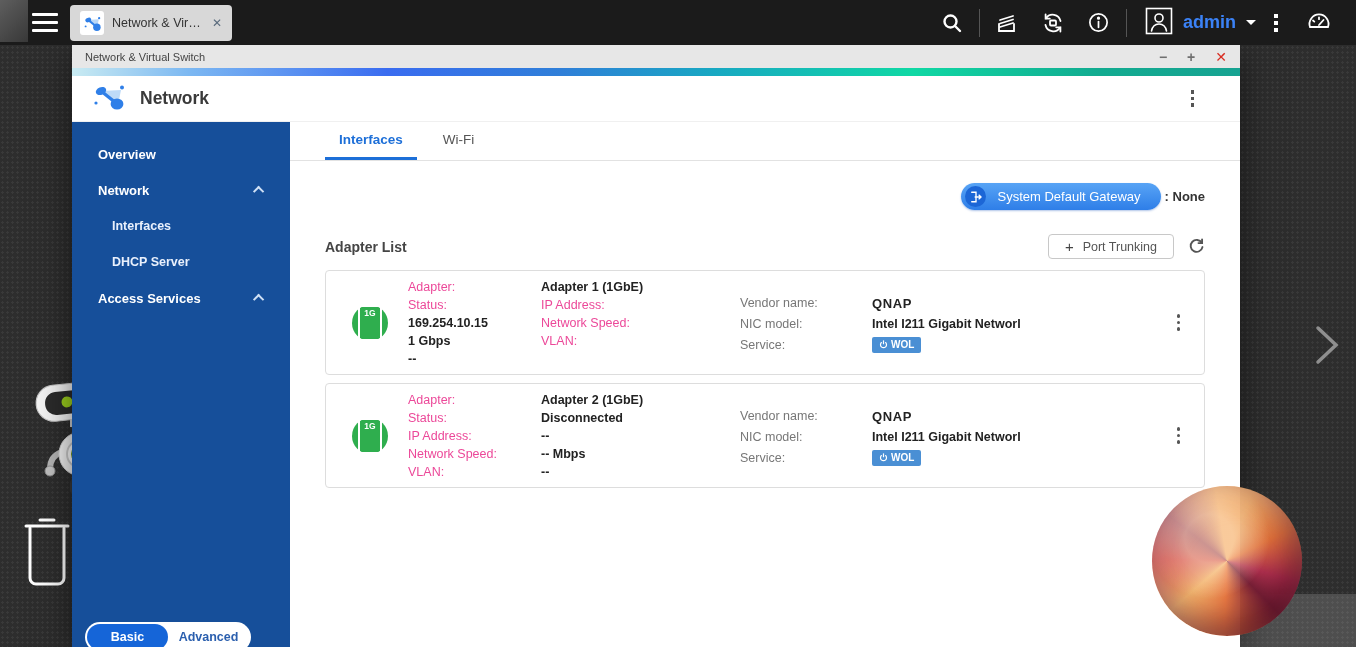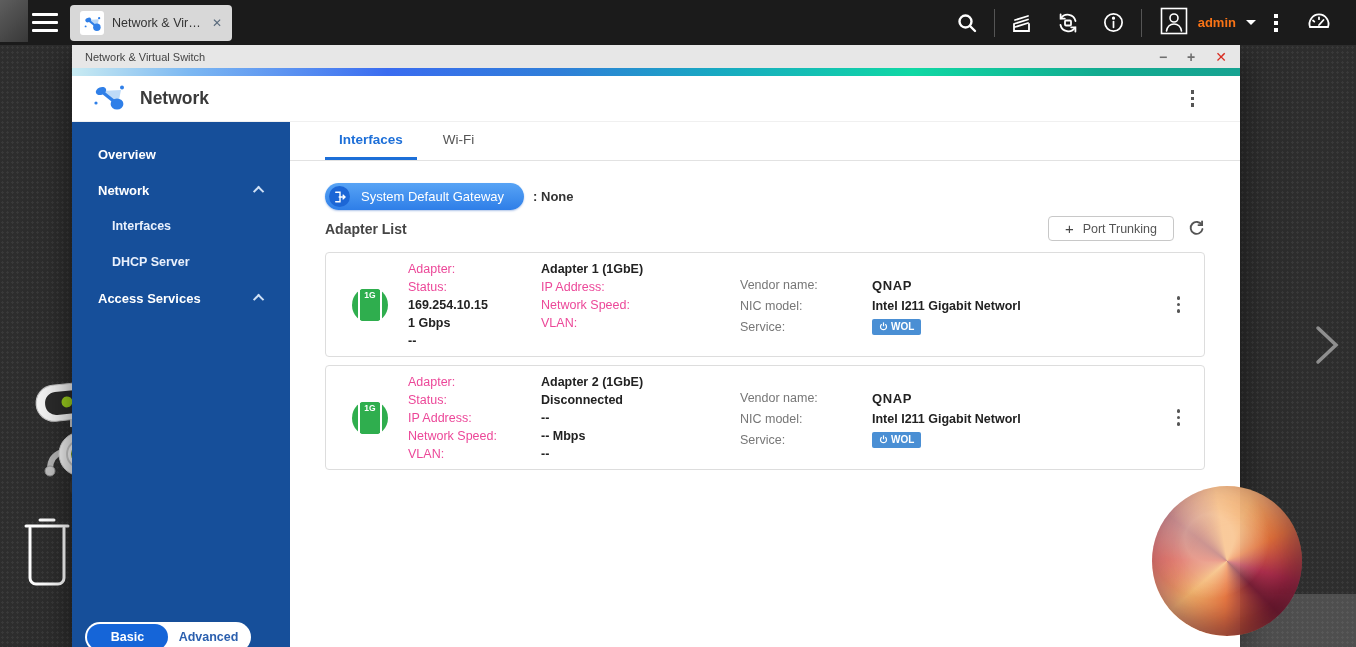--- a/index.html
+++ b/index.html
@@ -18,21 +18,21 @@
   .hamburger { margin-left:32px; width:26px; display:flex; flex-direction:column; gap:5px; cursor:pointer; }
   .hamburger span { height:3px; background:#fff; border-radius:1px; }
   .app-tab { margin-left:12px; height:36px; background:#d8d8d8; border-radius:4px; display:flex; align-items:center; padding:0 10px; gap:8px; max-width:162px; }
   .app-tab .appicon { width:24px; height:24px; background:#fff; border-radius:3px; display:flex; align-items:center; justify-content:center; flex:0 0 auto; }
   .app-tab .tab-label { font-size:12.5px; color:#333; white-space:nowrap; overflow:hidden; text-overflow:ellipsis; }
   .app-tab .tab-close { font-size:12px; font-weight:bold; color:#5a6b7d; margin-left:2px; cursor:pointer; }
   .topbar-right { margin-left:auto; display:flex; align-items:center; margin-right:14px; }
   .tb-ico { width:46px; display:flex; justify-content:center; align-items:center; cursor:pointer; }
   .tb-sep { width:1px; height:28px; background:#555; margin:0 4px; }
   .tb-user { display:flex; align-items:center; gap:10px; padding:0 14px; cursor:pointer; }
-  .tb-user .uname { color:#f97316; font-size:13px; font-weight:bold; }
+  .tb-user .uname { color:#3b82f6; font-size:18px; font-weight:bold; }
   .caret-down { width:0; height:0; border-left:5px solid transparent; border-right:5px solid transparent; border-top:5px solid #fff; }
   .kebab { display:flex; flex-direction:column; gap:3px; padding:4px; cursor:pointer; }
   .kebab span { width:4px; height:4px; background:#fff; }
   
   .desk-robot { position:absolute; left:26px; top:372px; z-index:1; }
   .desk-trash { position:absolute; left:20px; top:512px; z-index:1; cursor:pointer; }
   .desk-chevron { position:absolute; left:1310px; top:322px; z-index:1; cursor:pointer; }
   .watermark { position:absolute; left:1152px; top:486px; width:150px; height:150px; border-radius:50%; z-index:9; opacity:.96;
     background:
       radial-gradient(circle at 38% 35%, rgba(255,230,200,.55) 0 18%, transparent 45%),
@@ -61,25 +61,25 @@
   .chev-up { margin-left:auto; width:8px; height:8px; border-left:2px solid #cfe0f5; border-top:2px solid #cfe0f5; transform:rotate(45deg) translateY(2px); }
   .mode-toggle { position:absolute; left:13px; top:500px; width:166px; height:30px; background:#fff; border-radius:16px; display:flex; padding:2px; }
   .mode-btn { flex:1; display:flex; align-items:center; justify-content:center; border-radius:14px; font-size:12.5px; font-weight:bold; cursor:pointer; }
   .mode-btn.active { background:#1565d8; color:#fff; }
   .mode-btn.inactive { color:#2b5fae; }
   
   .main { flex:1; background:#fff; display:flex; flex-direction:column; min-width:0; }
   .tabs { display:flex; padding-left:35px; border-bottom:1px solid #e2e2e2; height:39px; flex:0 0 auto; }
   .tabitem { padding:0 14px; display:flex; align-items:center; font-size:13.5px; color:#555; cursor:pointer; border-bottom:3px solid transparent; margin-right:12px; }
   .tabitem.active { color:#1d6fd8; font-weight:bold; border-bottom-color:#1d6fd8; }
-  .gateway-row { display:flex; justify-content:flex-start; align-items:center; margin:22px 35px 0; gap:9px; flex:0 0 auto; }
+  .gateway-row { display:flex; justify-content:flex-end; align-items:center; margin:22px 35px 0; gap:4px; flex:0 0 auto; }
   .gw-btn { height:27px; border-radius:14px; background:linear-gradient(180deg,#58a4f5,#2e7ee8); color:#fff; display:flex; align-items:center; gap:11px; padding:0 20px 0 4px; font-size:13px; cursor:pointer; box-shadow:0 1px 2px rgba(30,90,190,.35); }
   .gw-ic { width:21px; height:21px; border-radius:50%; background:#1c66d6; display:flex; align-items:center; justify-content:center; }
   .gw-value { font-size:13px; font-weight:bold; color:#333; }
-  .list-row { display:flex; align-items:center; margin:6px 35px 0; flex:0 0 auto;justify-content:flex-end; }
+  .list-row { display:flex; align-items:center; margin:24px 35px 0; flex:0 0 auto;justify-content:flex-end; }
   .list-title { font-size:14px; font-weight:bold; color:#454545; }
   .list-actions { margin-left:auto; display:flex; align-items:center; gap:14px; }
   .pt-btn { height:25px; display:flex; align-items:center; gap:9px; border:1px solid #c8c8c8; border-radius:4px; background:#fff; padding:0 16px; font-size:12.5px; color:#555; cursor:pointer; }
   .pt-btn .plus { font-size:15px; color:#444; line-height:1; }
   .refresh { cursor:pointer; display:flex; }
   .cards { margin:11px 35px 0; flex:0 0 auto; }
   .card { border:1px solid #ddd; border-radius:4px; height:105px; display:flex; align-items:center; padding:0 14px; margin-bottom:8px; background:#fff; }
   .port-ic { width:36px; height:36px; border-radius:50%; background:#2fae4e; display:flex; justify-content:center; margin:0 20px 0 12px; flex:0 0 auto; }
   .port-ic .plug { border:2px solid #fff; border-radius:3px; padding:1px 4px; font-size:8.5px; font-weight:bold; color:#fff; line-height:1.2; }
   .fields { width:332px; flex:0 0 auto; display:grid; grid-template-columns:133px 1fr; font-size:12.5px; line-height:18px; }

